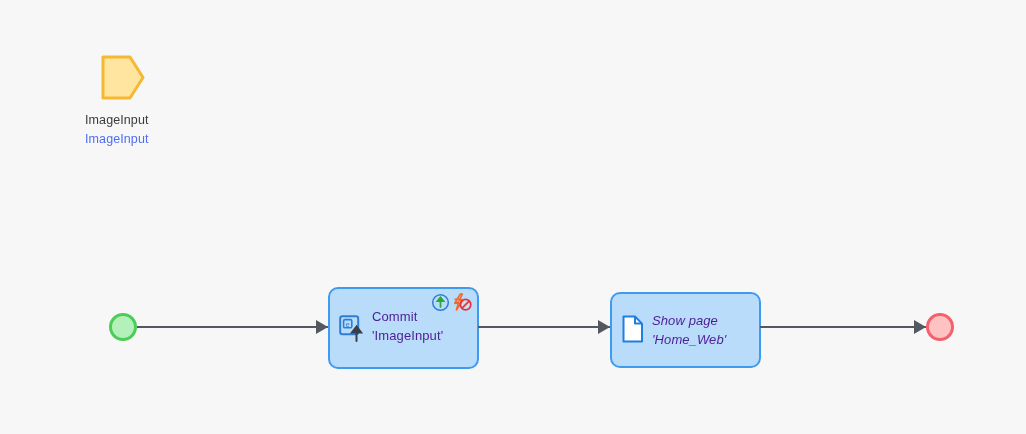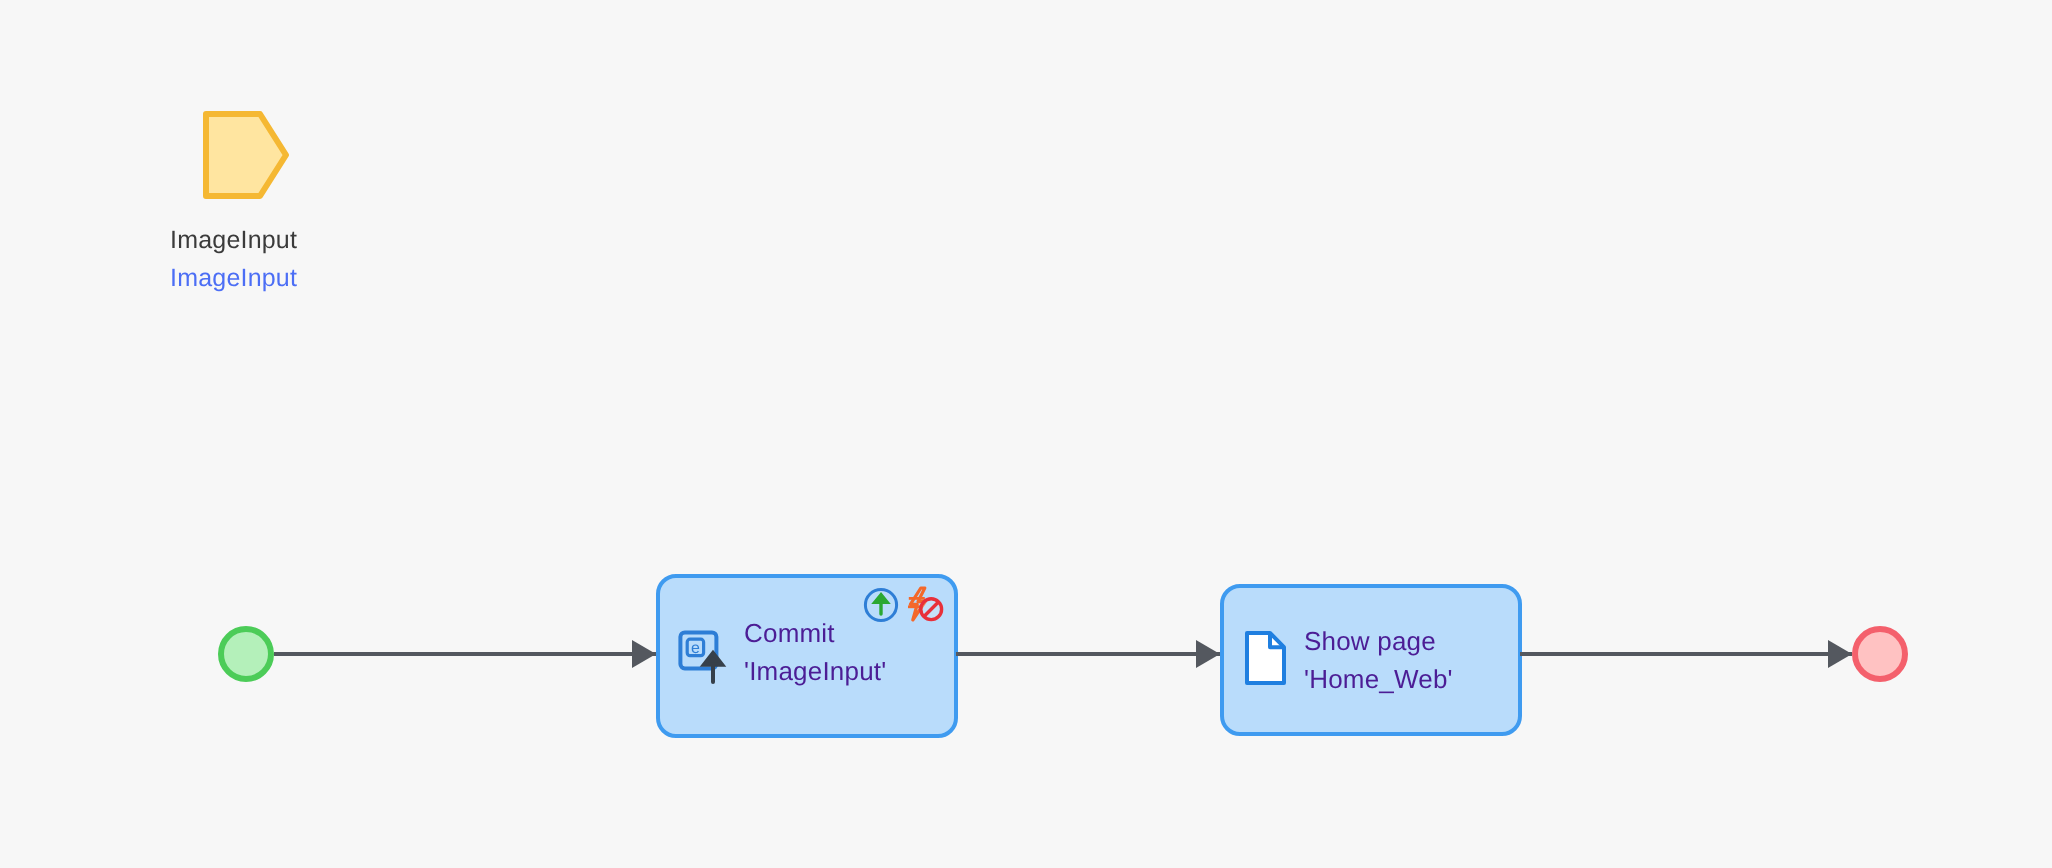--- a/index.html
+++ b/index.html
@@ -109,20 +109,21 @@
     left: 328px;
     top: 287px;
     width: 151px;
     height: 82px;
   }
   #node-showpage {
     left: 610px;
     top: 292px;
     width: 151px;
     height: 76px;
+    font-style: italic;
   }
   .node-icon {
     position: absolute;
     left: 9px;
   }
   .node-text {
     position: absolute;
     font-size: 13px;
     line-height: 19px;
     color: #4c1d95;

